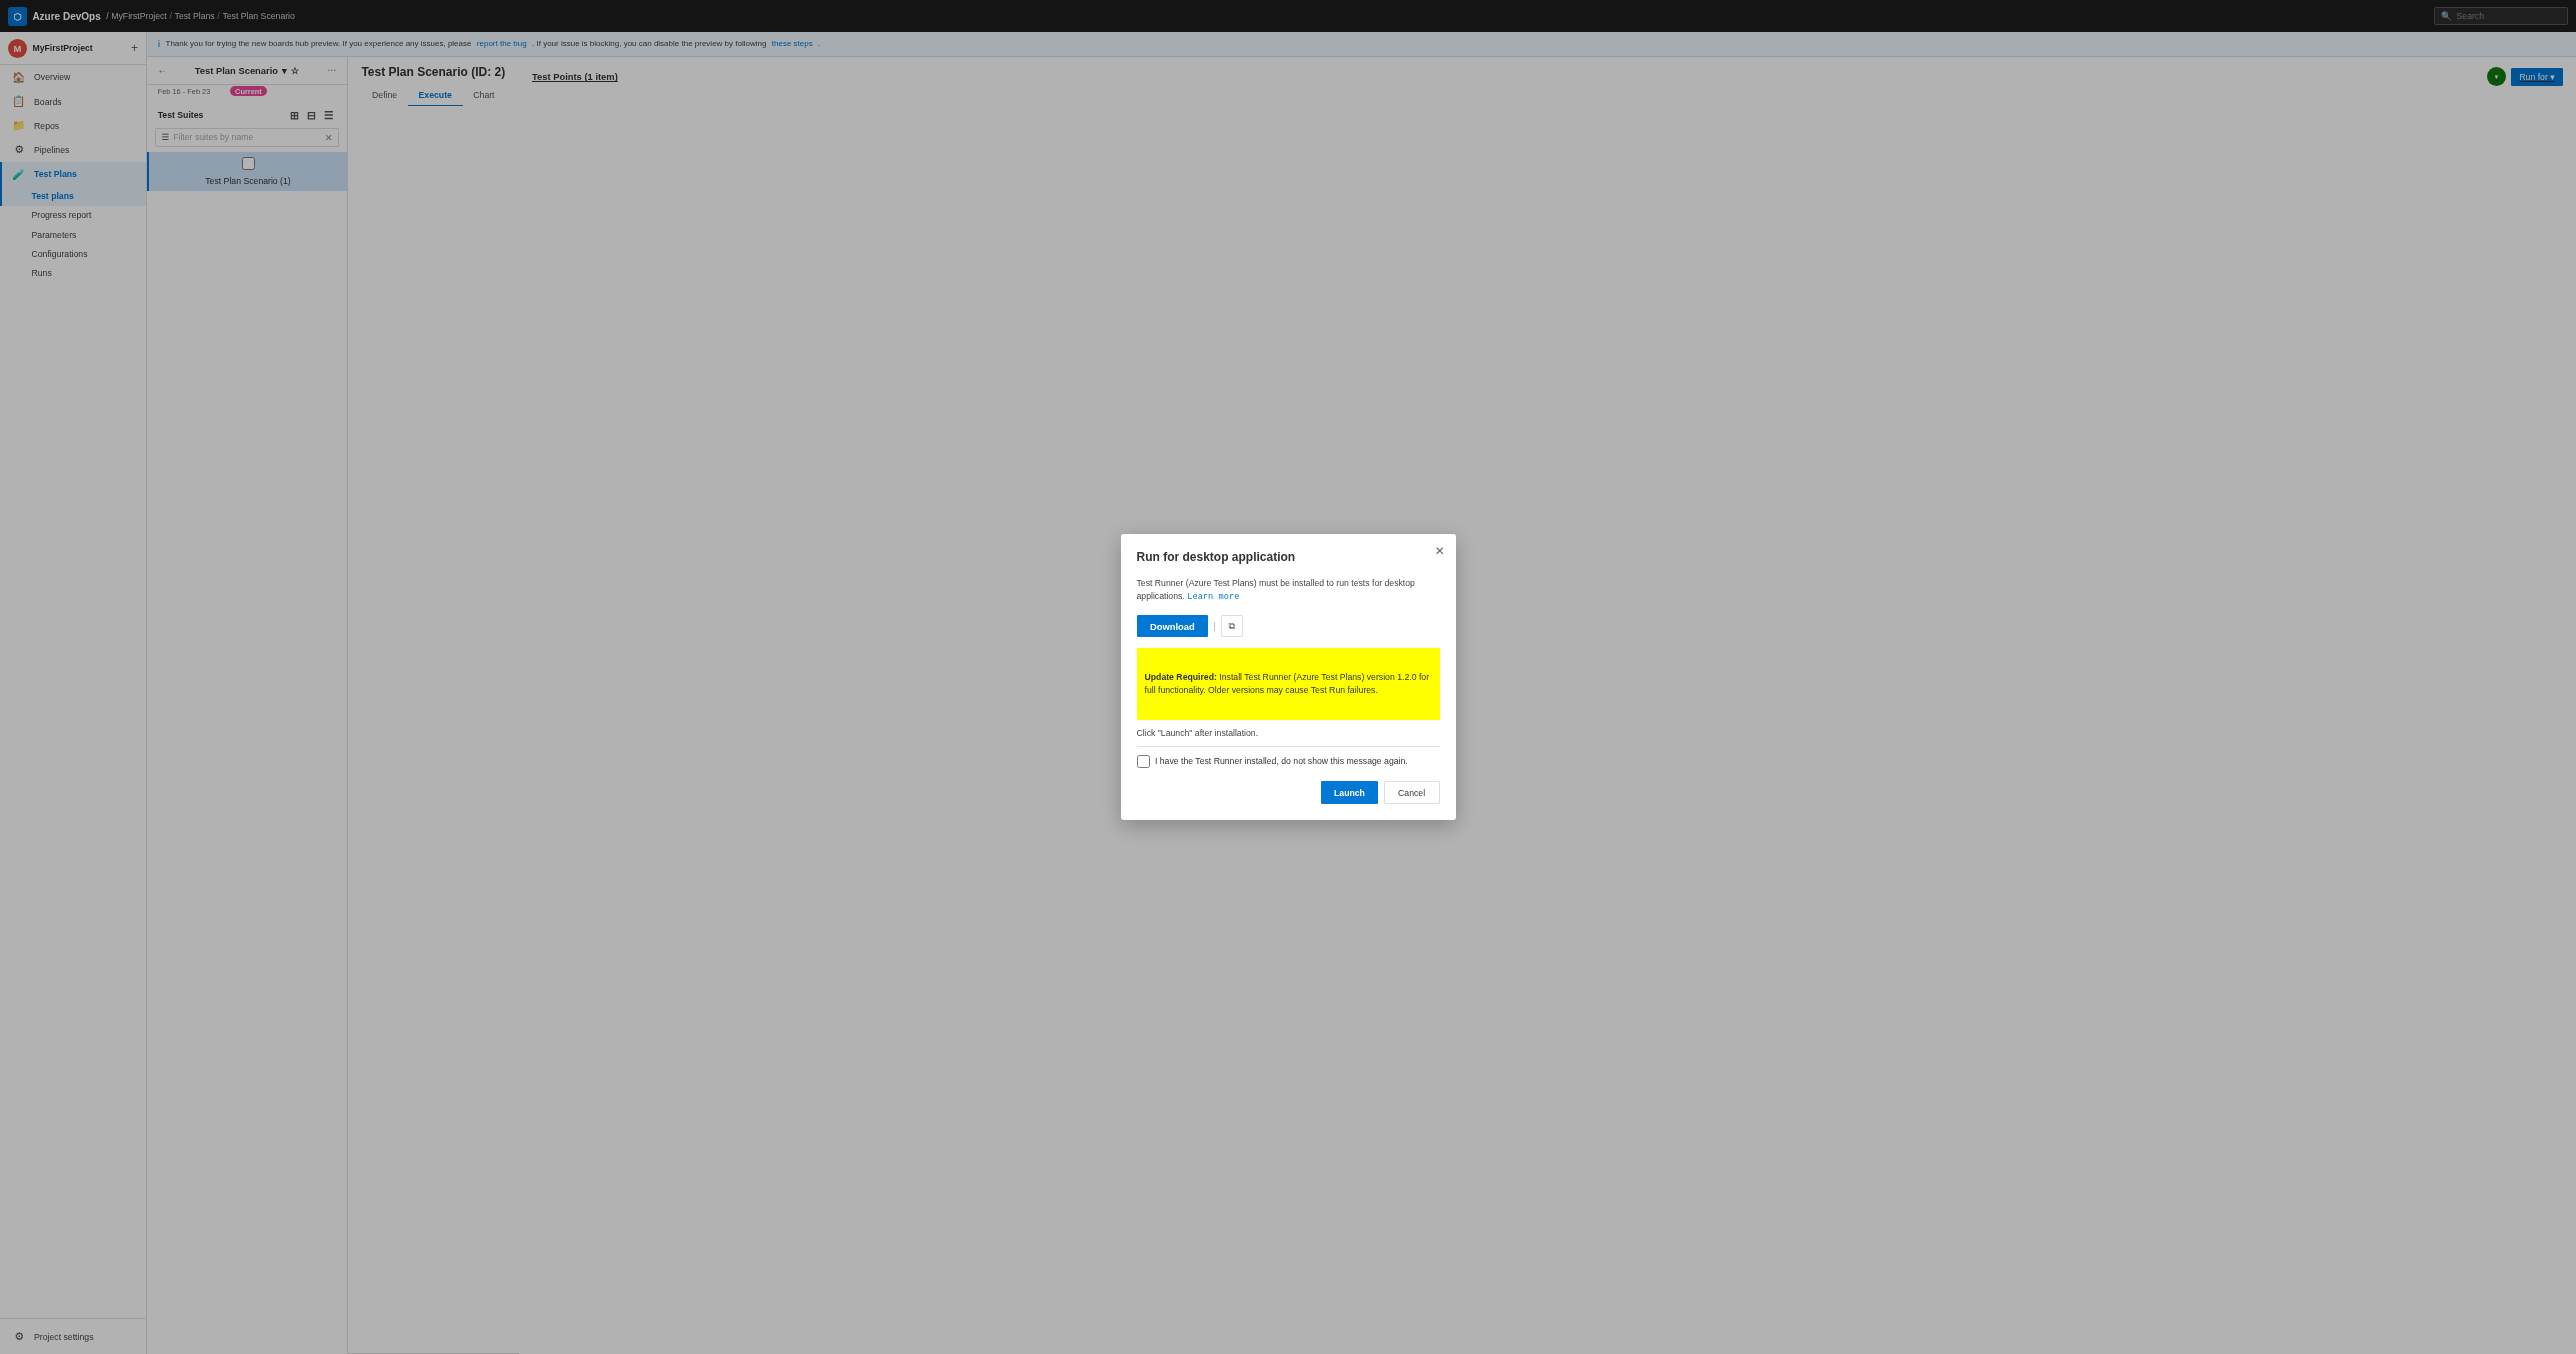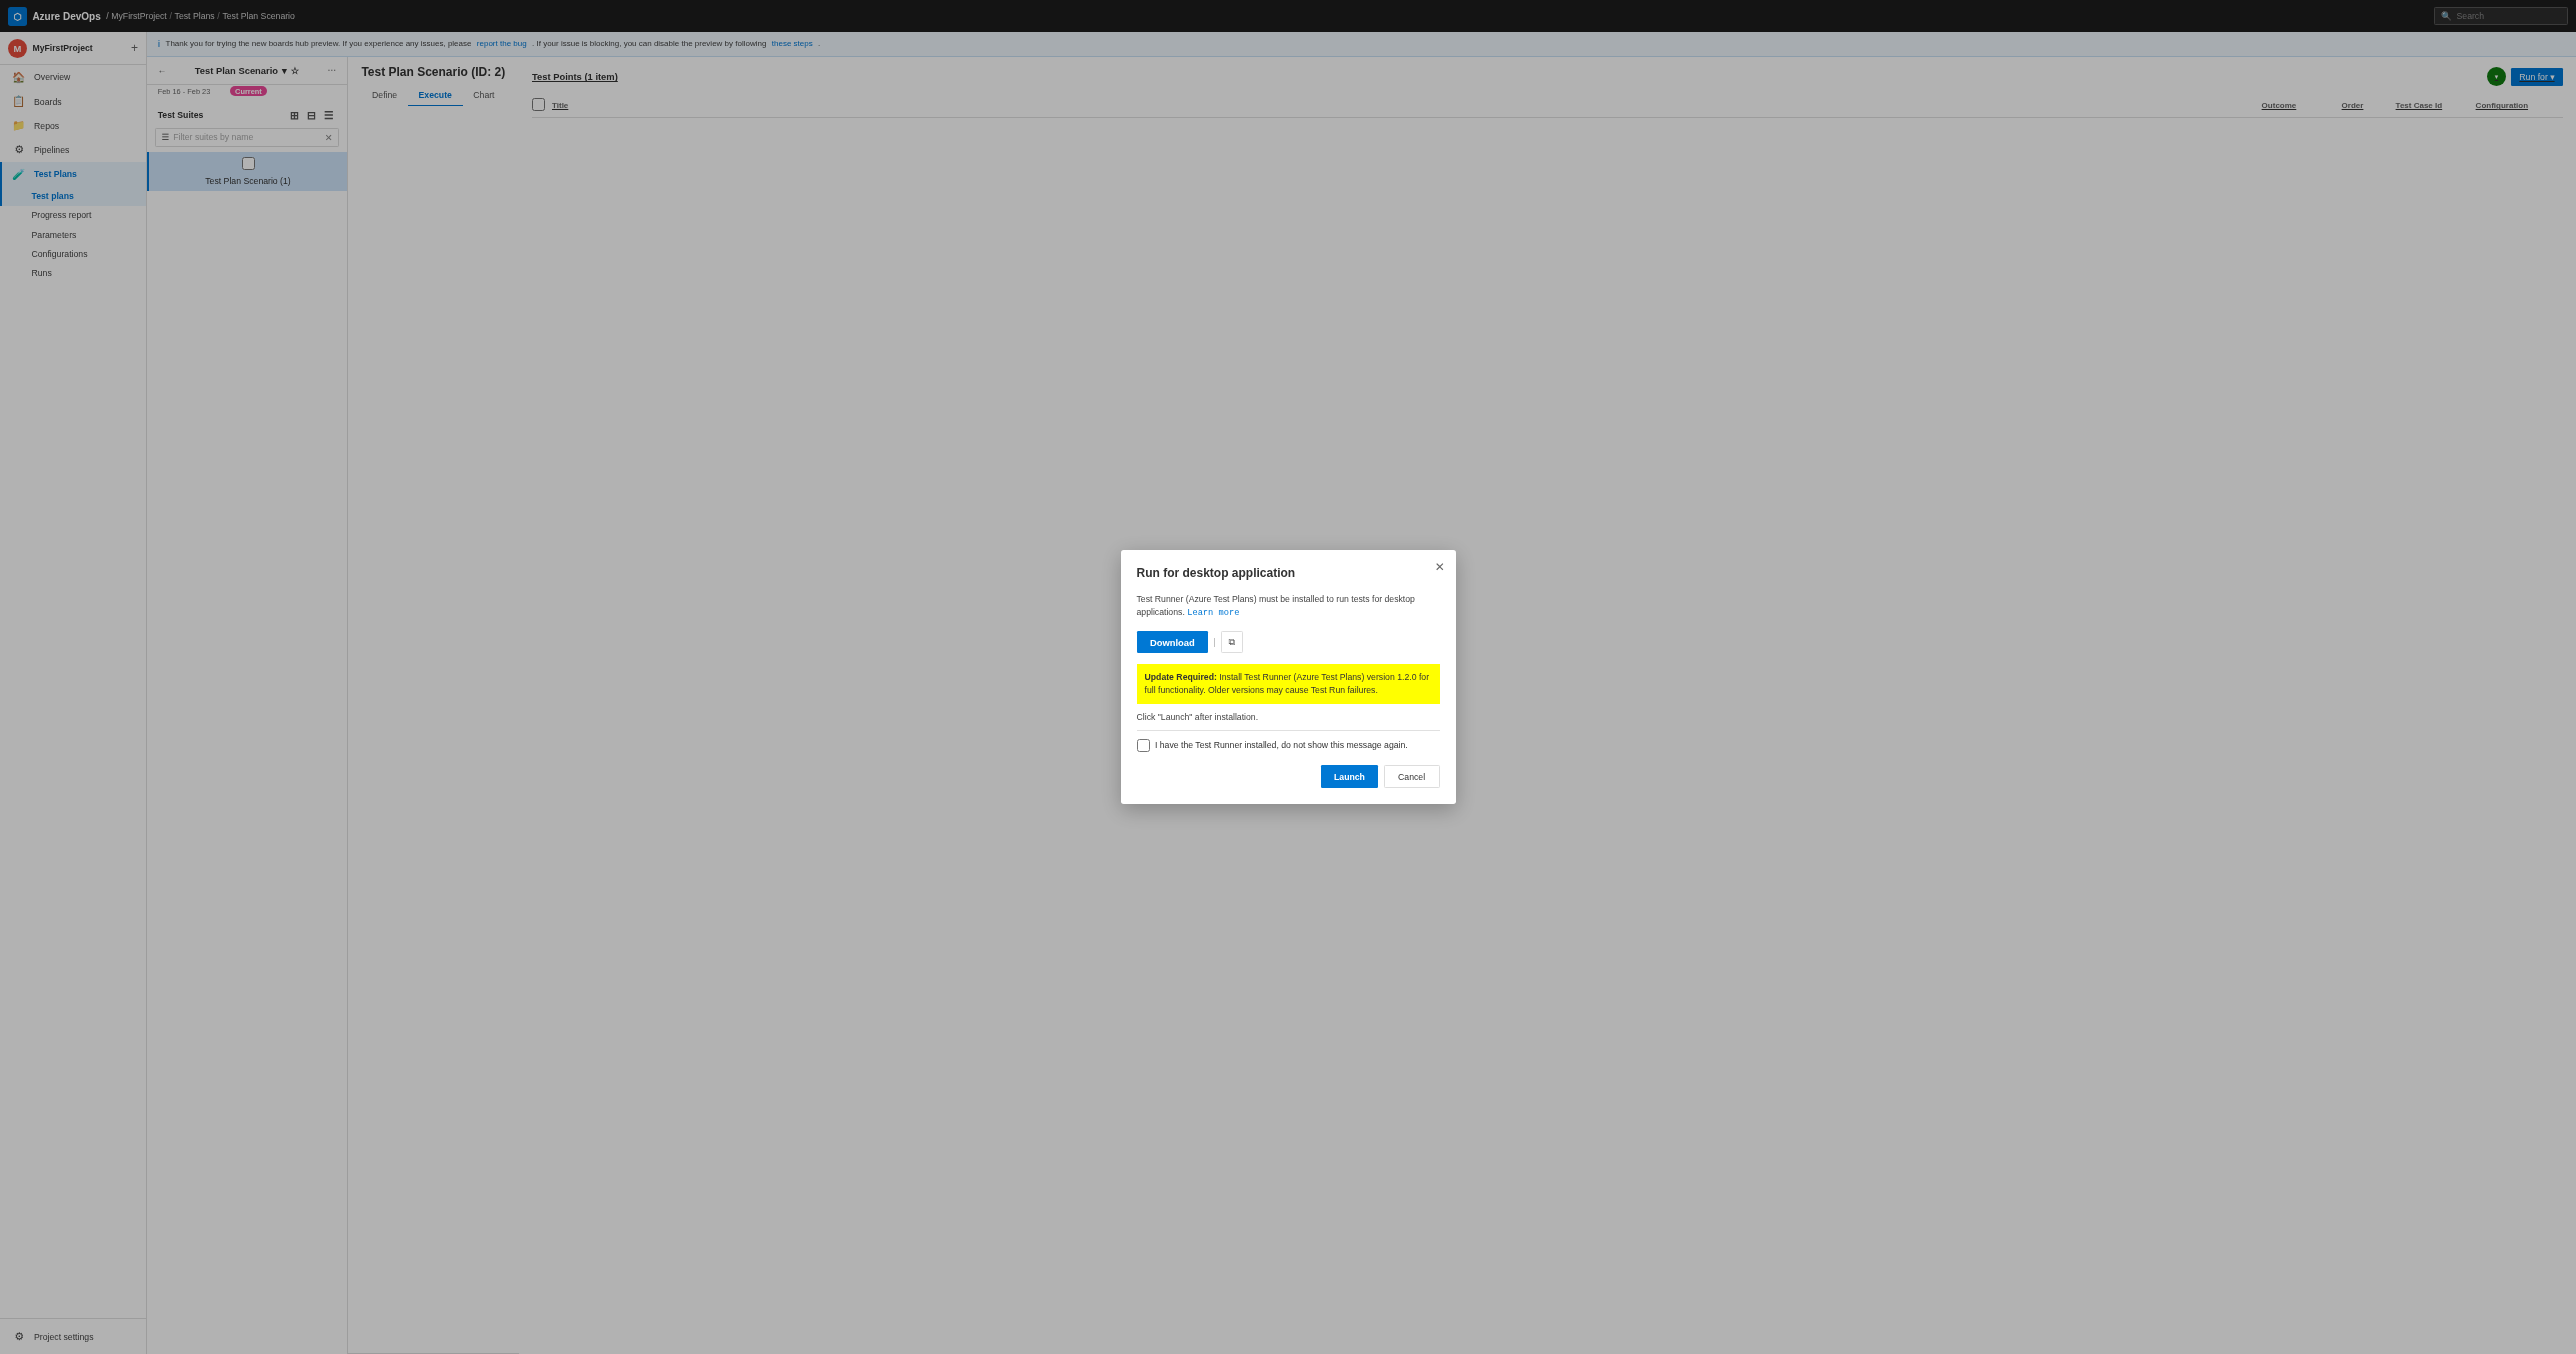--- a/index.html
+++ b/index.html
@@ -330,21 +330,21 @@
     }
     .separator { color: #aaa; }
     .copy-btn {
       width: 21.4px; height: 21.4px;
       border: 0.7px solid #ddd; background: #fff;
       border-radius: 1.3px; cursor: pointer;
       display: flex; align-items: center; justify-content: center;
       font-size: 9.4px; color: #555;
     }
     .update-warning {
-      background: #ffff00; padding: 7px 8px;
+      background: #ffff00; padding: 23px 8px;
       font-size: 8.7px; margin-bottom: 8px;
       line-height: 1.5;
     }
     .update-warning strong { font-weight: 700; }
     .launch-note { font-size: 8.7px; color: #444; margin-bottom: 8px; }
     .modal-divider { border: none; border-top: 0.7px solid #e0e0e0; margin: 8px 0; }
     .checkbox-row {
       display: flex; align-items: center; gap: 5.4px; margin-bottom: 13.4px; font-size: 8.7px;
     }
     .modal-footer { display: flex; justify-content: flex-end; gap: 5.4px; }
@@ -506,30 +506,20 @@
         <div class="test-points-header">
           <span class="test-points-title">Test Points (1 item)</span>
           <div class="test-points-actions">
             <div class="status-dot-btn">
               <span style="color:white;font-size:6.7px;">▾</span>
             </div>
             <button class="run-btn">Run for ▾</button>
           </div>
         </div>
 
-        <div class="table-header">
-          <div class="col-check">
-            <input type="checkbox" style="">
-          </div>
-          <div class="col-title">Title</div>
-          <div class="col-outcome">Outcome</div>
-          <div class="col-order">Order</div>
-          <div class="col-caseid">Test Case Id</div>
-          <div class="col-config">Configuration</div>
-        </div>
 
       </div>
     </div>
   </div>
 </main>
 
 <div class="modal-overlay">
   <div class="modal">
     <div class="modal-title">Run for desktop application</div>
     <button class="modal-close">✕</button>

